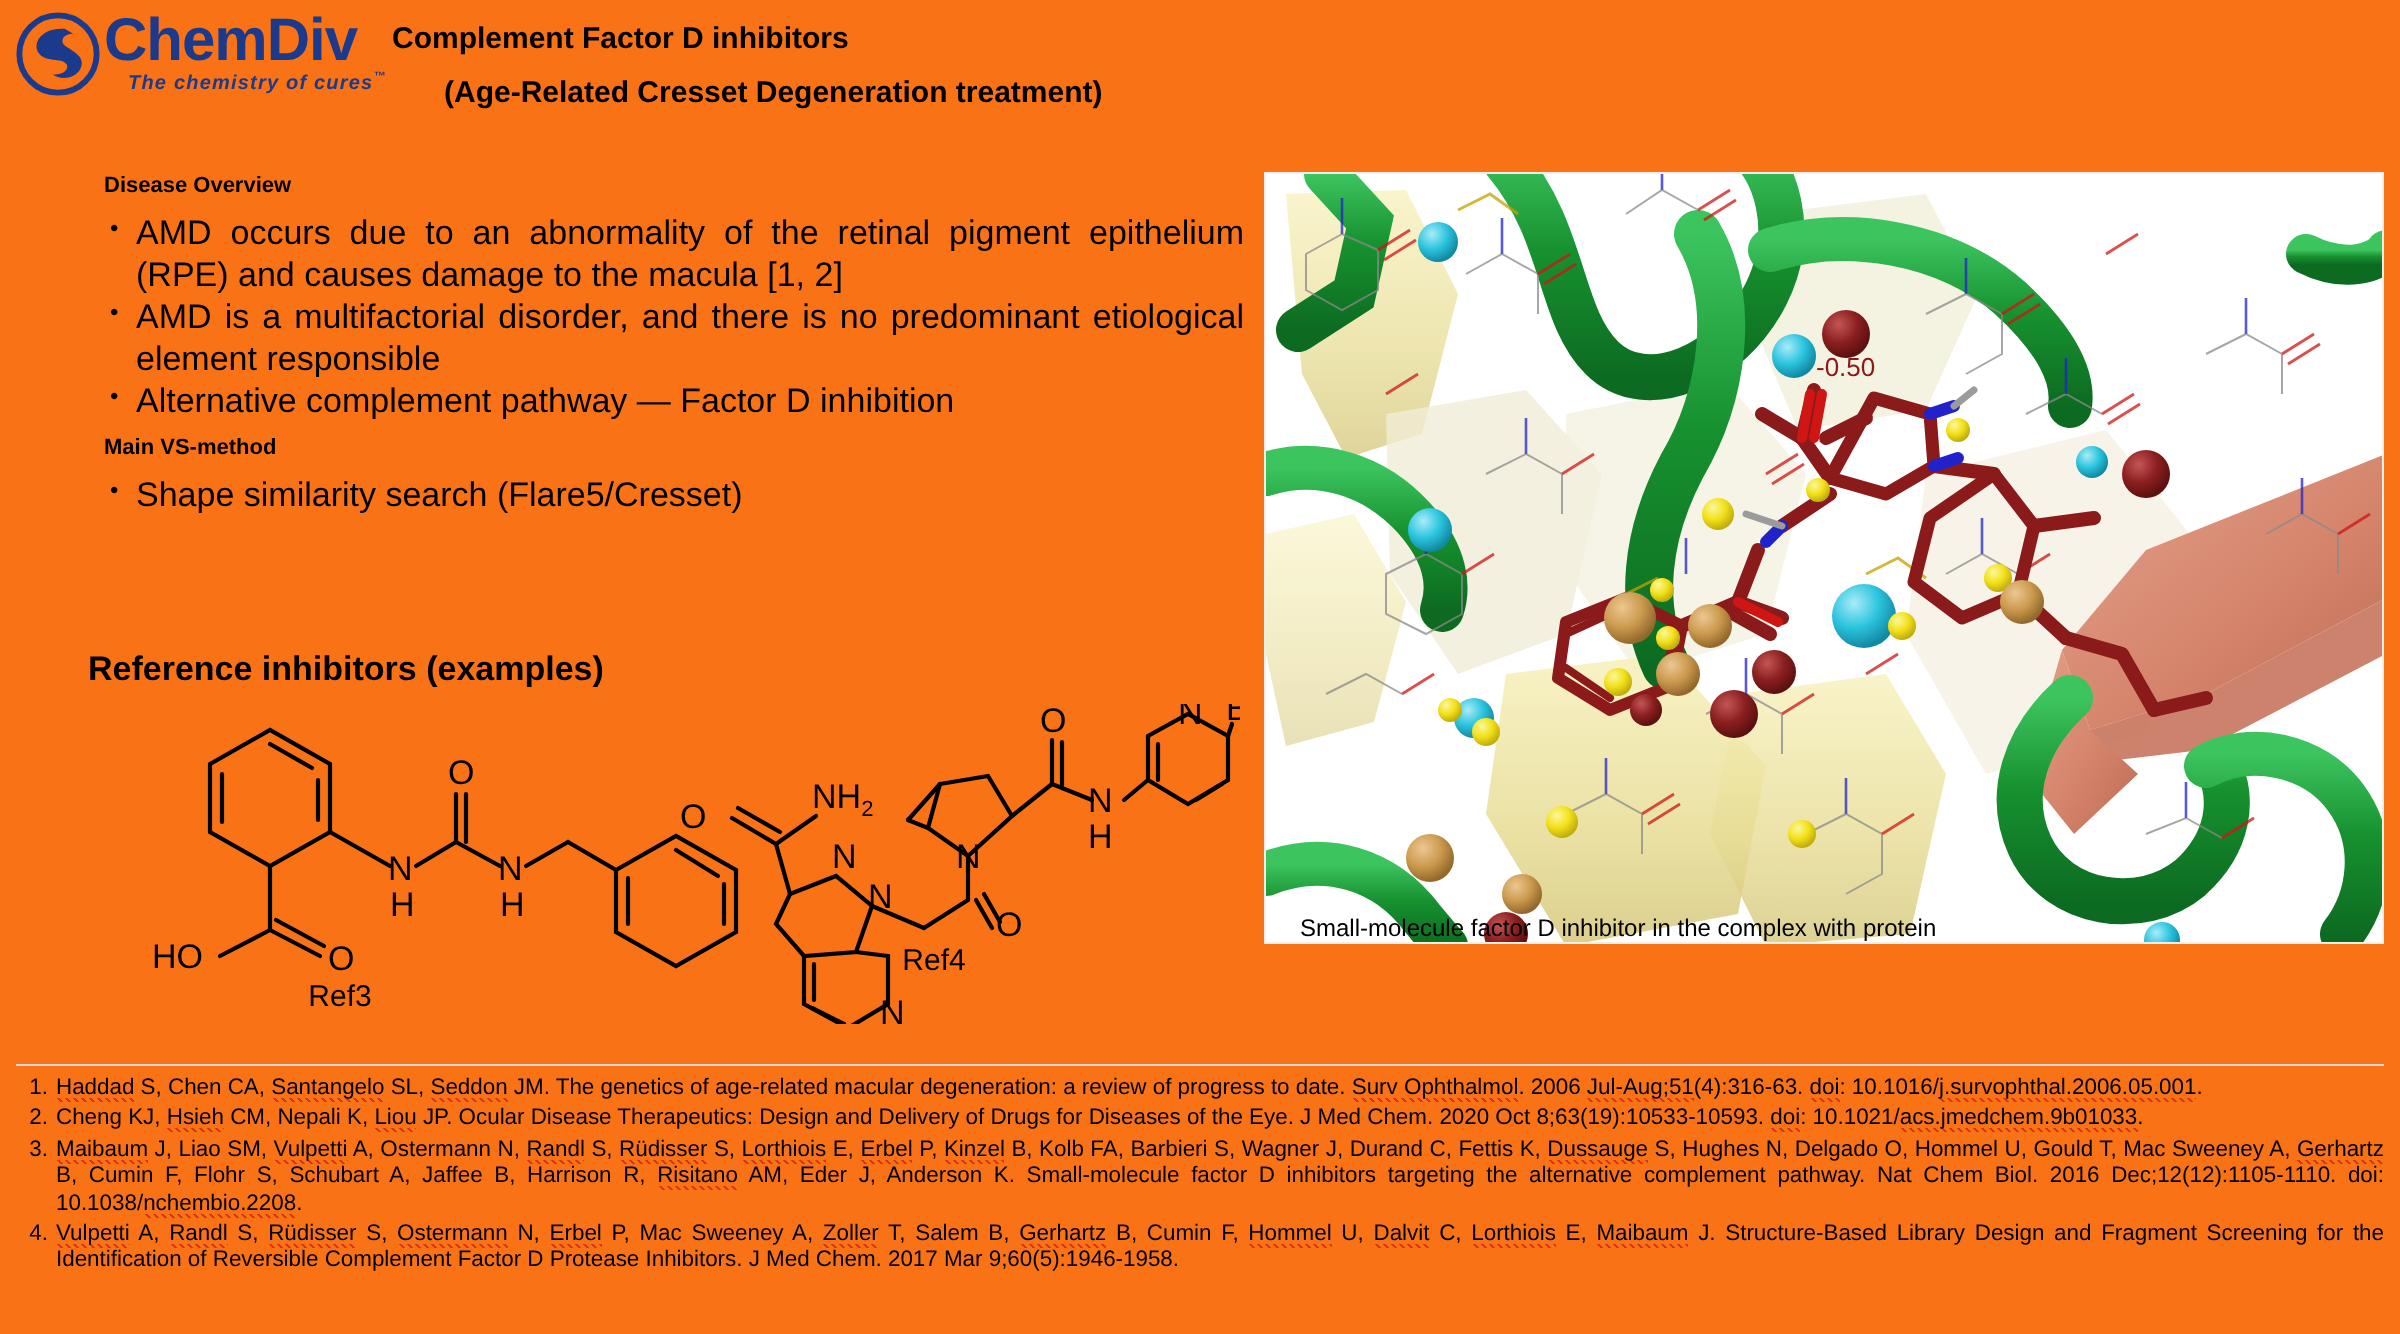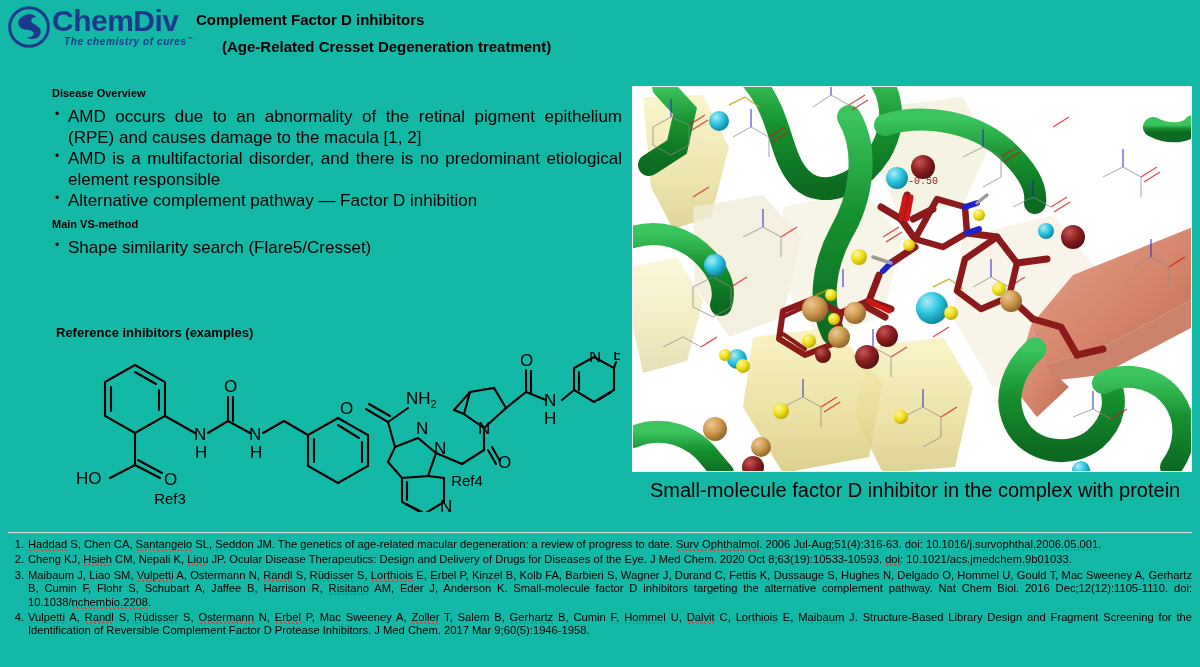--- a/index.html
+++ b/index.html
@@ -6,21 +6,21 @@
   html, body {
     margin: 0; padding: 0;
     width: 1200px; height: 667px;
     background: #ffffff;
     font-family: "Liberation Sans", sans-serif;
     overflow: hidden;
   }
   #slide {
     position: relative;
     width: 1200px; height: 667px;
-    background: #14b8a6;
+    background: #f97316;
   }
 
   
   #header { position: absolute; left: 0; top: 0; width: 1200px; height: 70px; }
   #logo-block {
     position: absolute; left: 8px; top: 4px;
     width: 190px; height: 48px;
   }
   #logo-mark { position: absolute; left: 0; top: 2px; width: 42px; height: 42px; }
   #logo-word {
@@ -57,45 +57,45 @@
   }
   ul.bullets li::before {
     content: "\2022"; position: absolute; left: 3px; top: -2px;
     font-size: 12px; color: #000;
   }
   li.nojust { text-align: left; }
   #vs-head { margin-top: 1px; }
 
   
   #ref-head {
-    position: absolute; left: 56px; top: 325px;
-    font-size: 13px; font-weight: bold; color: #000;
+    position: absolute; left: 44px; top: 325px;
+    font-size: 17px; font-weight: bold; color: #000;
   }
   #structures { position: absolute; left: 50px; top: 352px; width: 570px; height: 160px; }
   .struct-label {
     position: absolute; font-size: 15px; color: #000; text-align: center;
   }
   #label-ref3 { left: 140px; top: 490px; width: 60px; }
   #label-ref4 { left: 437px; top: 472px; width: 60px; text-align: center; }
 
   
   #protein-wrap {
     position: absolute; left: 632px; top: 86px;
     width: 560px; height: 386px;
     overflow: hidden; background: #ffffff;
     border: 1px solid #efefef;
   }
   #protein-canvas { position: absolute; left: 0; top: 0; width: 560px; height: 386px; }
   #fieldlabel {
     position: absolute; left: 908px; top: 176px;
-    font-size: 10px; color: #8e1717; font-family: Liberation Mono, monospace;
+    font-size: 13px; color: #8e1717; font-family: Liberation Sans, sans-serif;
   }
   #caption {
-    position: absolute; left: 650px; top: 480px; width: 545px;
-    font-size: 20px; color: #000; line-height: 20px;
+    position: absolute; left: 650px; top: 454px; width: 545px;
+    font-size: 12px; color: #000; line-height: 20px;
   }
 
   
   #refs-rule {
     position: absolute; left: 8px; top: 532px; width: 1184px; height: 1px;
     background: #d8d8d8;
   }
   #refs {
     position: absolute; left: 10px; top: 538px; width: 1182px;
     font-size: 11.2px; color: #000; line-height: 13.4px;

